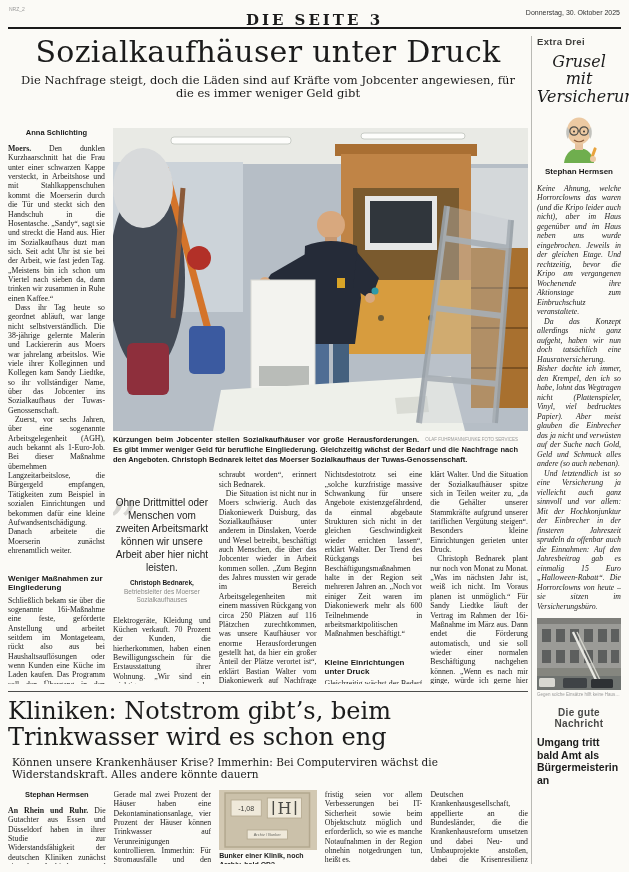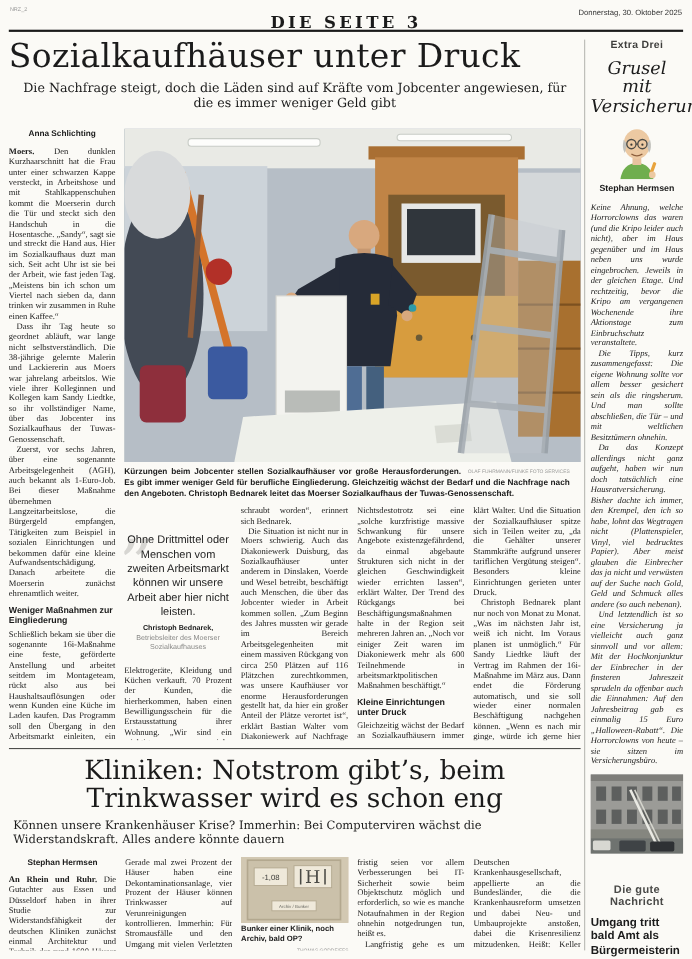--- a/index.html
+++ b/index.html
@@ -7,62 +7,62 @@
   body{background:#fbfaf6;font-family:"Liberation Serif",serif;color:#1b1b1b;position:relative;}
   
   .edition{position:absolute;top:6px;left:9px;font:5px "Liberation Sans",sans-serif;color:#999;}
   .ptitle{position:absolute;top:11px;left:0;width:629px;text-align:center;
           font:bold 15px "DejaVu Serif",serif;letter-spacing:3px;}
   .pdate{position:absolute;top:9px;right:9px;font:7px "Liberation Sans",sans-serif;color:#333;}
   .headrule{position:absolute;top:27px;left:8px;width:613px;height:2px;background:#1a1a1a;}
   .vrule{position:absolute;left:531px;top:36px;height:828px;width:1px;background:#b9b9b4;}
   
   .main{position:absolute;left:8px;top:36px;width:520px;height:828px;overflow:hidden;}
-  .ahead{font:500 30px/1.05 "DejaVu Serif",serif;text-align:left;letter-spacing:.3px;}
-  .asub{font:11.5px/1.2 "DejaVu Serif",serif;text-align:center;margin:6px 12px 16px;}
+  .ahead{font:500 30px/1.05 "DejaVu Serif",serif;text-align:center;letter-spacing:.3px;}
+  .asub{font:11.5px/1.2 "DejaVu Serif",serif;text-align:center;margin:6px 12px 27px;}
   .ma-body{position:relative;height:556px;}
   .ma-col1{position:absolute;left:0;top:0;width:97px;height:556px;overflow:hidden;}
   .byline{font:bold 7.5px "Liberation Sans",sans-serif;margin-bottom:7px;text-align:center;}
   .bodytxt p{font-size:7.8px;line-height:1.2;text-align:justify;hyphens:auto;}
   .bodytxt p + p{text-indent:7px;}
   .lead-loc{font-weight:bold;font-family:Liberation Serif, serif;}
-  .crosshead{font:bold 8px/1.15 "Liberation Sans",sans-serif;margin:6px 0 3px;}
+  .crosshead{font:bold 8px/1.15 "Liberation Sans",sans-serif;margin:19px 0 3px;}
   .ma-photo{margin-left:105px;height:303px;background:#b8bfc6;overflow:hidden;}
   .ma-photo svg{display:block;width:100%;height:100%;}
   .caption{font:bold 7.5px/1.3 "Liberation Sans",sans-serif;text-align:justify;margin:4px 10px 6px 105px;}
   .credit{float:right;font:4.5px "Liberation Sans",sans-serif;font-weight:normal;color:#9a9a99;margin:2px 0 0 6px;}
   .ma-cols{margin-left:105px;display:flex;gap:8px;height:214px;overflow:hidden;}
   .ma-cols .col{flex:1;overflow:hidden;}
   
   .pq{position:relative;padding:26px 2px 6px;margin-bottom:5px;}
   .pq .qmark{position:absolute;left:-4px;top:-18px;font:60px "DejaVu Serif",serif;color:#d7d6d2;}
   .pq .qtext{position:relative;font:10px/1.3 "Liberation Sans",sans-serif;color:#222;text-align:center;}
   .pq .qauth{font:bold 6.5px/1.3 "Liberation Sans",sans-serif;text-align:center;margin-top:5px;}
   .pq .qrole{font:6.5px/1.3 "Liberation Sans",sans-serif;color:#8a8a88;text-align:center;}
   .divider{height:1px;background:#4d4d4b;margin:7px 0 6px;}
   
-  .bhead{font:500 24px/1.1 "DejaVu Serif",serif;text-align:center;}
+  .bhead{font:500 24px/1.1 "DejaVu Serif",serif;}
   .bsub{font:10.5px/1.2 "DejaVu Serif",serif;margin:5px 4px 9px;}
   .bt-cols{display:flex;gap:8px;height:160px;}
   .bt-cols .col{flex:1;overflow:hidden;}
   .bphoto{width:100%;height:60px;background:#d3c9b4;margin-bottom:2px;}
   .bphoto svg{display:block;width:100%;height:100%;}
   .bcaption{font:bold 7px/1.25 "Liberation Sans",sans-serif;margin-bottom:4px;}
   
   .sidebar{position:absolute;left:537px;top:36px;width:84px;height:830px;display:flex;flex-direction:column;}
-  .kicker{font:bold 9.5px "Liberation Sans",sans-serif;color:#3e3e3c;text-align:center;letter-spacing:.3px;}
+  .kicker{font:bold 9.5px "Liberation Sans",sans-serif;color:#3e3e3c;letter-spacing:.3px;}
   .stitle{font:italic 500 16px/1.08 "DejaVu Serif",serif;text-align:center;margin:6px 0 8px;}
   .avatar{width:46px;height:50px;margin:0 auto 4px;}
   .sauthor{font:bold 8px "Liberation Sans",sans-serif;text-align:center;margin-bottom:8px;}
   .stext p{font-size:7.8px;line-height:1.22;text-align:justify;hyphens:auto;font-style:italic;}
   .stext p + p{text-indent:7px;}
   .sphoto{width:84px;height:72px;background:#9b9b97;margin-top:7px;}
   .sphoto svg{display:block;width:100%;height:100%;}
   .scap{font:4.5px "Liberation Sans",sans-serif;color:#9a9a99;white-space:nowrap;overflow:hidden;text-overflow:ellipsis;margin:2px 0 10px;}
-  .gn-kicker{font:bold 10px "Liberation Sans",sans-serif;color:#4a4a48;text-align:center;letter-spacing:.3px;margin-bottom:7px;margin-top:16px;}
+  .gn-kicker{font:bold 10px "Liberation Sans",sans-serif;color:#4a4a48;text-align:center;letter-spacing:.3px;margin-bottom:7px;}
   .gn-head{font:bold 10.5px/1.2 "Liberation Sans",sans-serif;margin-bottom:6px;}
 </style>
 </head>
 <body>
 
 <div class="edition">NRZ_2</div>
 <div class="ptitle">DIE SEITE 3</div>
 <div class="pdate">Donnerstag, 30. Oktober 2025</div>
 <div class="headrule"></div>
 <div class="vrule"></div>
@@ -245,21 +245,20 @@
       <circle cx="28" cy="18.5" r="1" fill="#3a3a36"></circle>
       <path d="M18 27 Q23 30.5 28 27" stroke="#8d5f3e" stroke-width="1.2" fill="none"></path>
       <rect x="36" y="34" width="3" height="12" rx="1.2" fill="#e8a33d" transform="rotate(20 37 40)"></rect>
       <circle cx="37" cy="46" r="3" fill="#ecc9a2"></circle>
     </svg>
   </div>
   <div class="sauthor">Stephan Hermsen</div>
 
   <div class="stext">
     <p>Keine Ahnung, welche Horrorclowns das waren (und die Kripo leider auch nicht), aber im Haus gegenüber und im Haus neben uns wurde eingebrochen. Jeweils in der gleichen Etage. Und rechtzeitig, bevor die Kripo am vergangenen Wochenende ihre Aktionstage zum Einbruchschutz veranstaltete.</p>
-    <p>Die Tipps, kurz zusammengefasst: Die eigene Wohnung sollte vor allem besser gesichert sein als die ringsherum. Und man sollte abschließen, die Tür – und mit weltlichen Besitztümern ohnehin.</p>
     <p>Da das Konzept allerdings nicht ganz aufgeht, haben wir nun doch tatsächlich eine Hausratversicherung. Bisher dachte ich immer, den Krempel, den ich so habe, lohnt das Wegtragen nicht (Plattenspieler, Vinyl, viel bedrucktes Papier). Aber meist glauben die Einbrecher das ja nicht und verwüsten auf der Suche nach Gold, Geld und Schmuck alles andere (so auch nebenan).</p>
     <p>Und letztendlich ist so eine Versicherung ja vielleicht auch ganz sinnvoll und vor allem: Mit der Hochkonjunktur der Einbrecher in der finsteren Jahreszeit sprudeln da offenbar auch die Einnahmen: Auf den Jahresbeitrag gab es einmalig 15 Euro „Halloween-Rabatt“. Die Horrorclowns von heute – sie sitzen im Versicherungsbüro.</p>
   </div>
 
   <div class="sphoto">
     <svg viewBox="0 0 84 72" preserveAspectRatio="none">
       <rect x="0" y="0" width="84" height="72" fill="#9b9b97"></rect>
       <rect x="0" y="0" width="84" height="6" fill="#7e7e7a"></rect>
       <g fill="#5d5f5e">
         <rect x="5" y="11" width="9" height="13"></rect>

